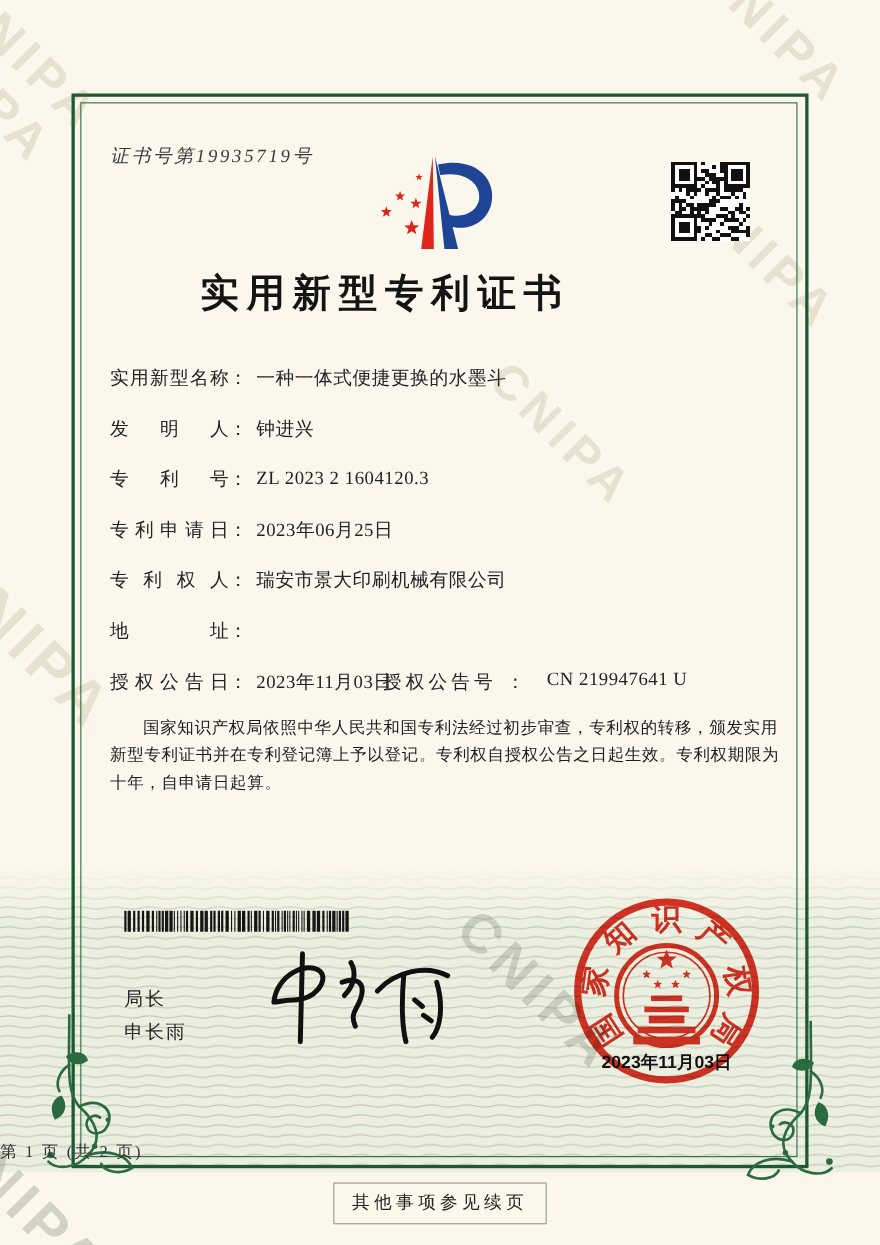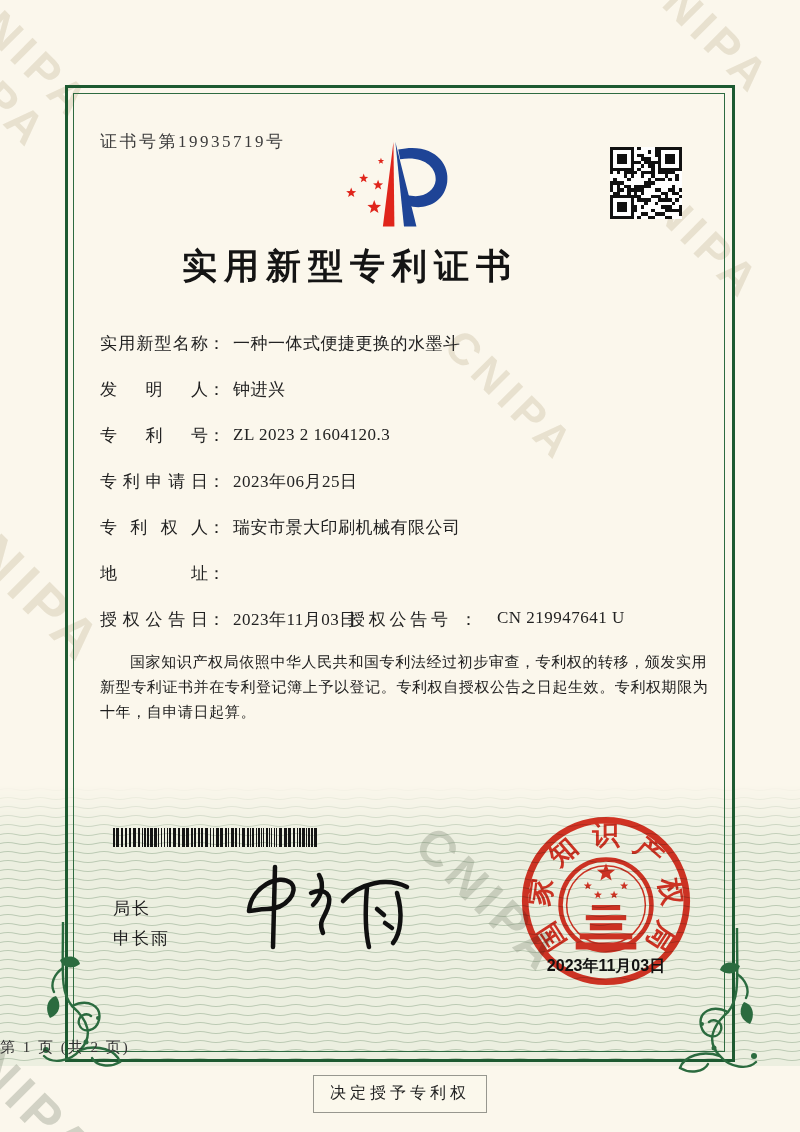--- a/index.html
+++ b/index.html
@@ -14,21 +14,21 @@
       letter-spacing:6px;color:rgba(178,162,123,.26);transform:rotate(45deg);transform-origin:0 0;
       white-space:nowrap;line-height:1;}
   .wmg{color:rgba(116,127,106,.30);}
   
   .b1{position:absolute;left:65px;top:85px;width:664px;height:971px;border:3.5px solid #1d5a31;}
   .b2{position:absolute;left:73px;top:93px;width:650px;height:957px;border:1.4px solid #2e6b41;}
   .flourish{position:absolute;width:124px;height:150px;}
   .fl-l{left:36px;top:922px;}
   .fl-r{left:640px;top:928px;transform:scaleX(-1);}
   
-  .certno{position:absolute;left:100px;top:130px;font-size:17px;letter-spacing:2.5px;color:#3a3a3a;}
+  .certno{position:absolute;left:100px;top:130px;font-size:17px;letter-spacing:2.5px;color:#3a3a3a;font-style:italic;}
   .logo{position:absolute;left:348px;top:140px;width:112px;height:96px;overflow:visible;}
   .qr{position:absolute;left:610px;top:147px;width:72px;height:72px;}
   .title{position:absolute;left:0;top:243px;width:700px;text-align:center;font-size:35px;
          font-weight:700;letter-spacing:7px;color:#141414;}
   
   .fields{position:absolute;left:100px;top:320px;width:612px;font-size:17px;color:#222;}
   .frow{position:relative;height:46px;display:flex;align-items:center;}
   .flab{display:inline-block;width:108px;text-align:justify;text-align-last:justify;}
   .fcol{margin:0 2px 0 0;}
   .fval{margin-left:6px;letter-spacing:.5px;white-space:nowrap;}
@@ -425,15 +425,15 @@
     <polygon points="100.00,62.50 102.35,68.77 109.04,69.06 103.79,73.23 105.58,79.69 100.00,75.99 94.42,79.69 96.21,73.23 90.96,69.06 97.65,68.77"></polygon>
         <polygon points="82.00,80.80 83.04,83.57 85.99,83.70 83.68,85.55 84.47,88.40 82.00,86.76 79.53,88.40 80.32,85.55 78.01,83.70 80.96,83.57"></polygon>
         <polygon points="92.00,89.80 93.04,92.57 95.99,92.70 93.68,94.55 94.47,97.40 92.00,95.76 89.53,97.40 90.32,94.55 88.01,92.70 90.96,92.57"></polygon>
         <polygon points="108.00,89.80 109.04,92.57 111.99,92.70 109.68,94.55 110.47,97.40 108.00,95.76 105.53,97.40 106.32,94.55 104.01,92.70 106.96,92.57"></polygon>
         <polygon points="118.00,80.80 119.04,83.57 121.99,83.70 119.68,85.55 120.47,88.40 118.00,86.76 115.53,88.40 116.32,85.55 114.01,83.70 116.96,83.57"></polygon>
       </g>
   </svg>
   <div class="sealdate">2023年11月03日</div>
 
   <div class="pageinfo">第 1 页 (共 2 页)</div>
-  <div class="contnote">决定授予专利权</div>
+  <div class="contnote">其他事项参见续页</div>
 
 </div>
 
 </body></html>

